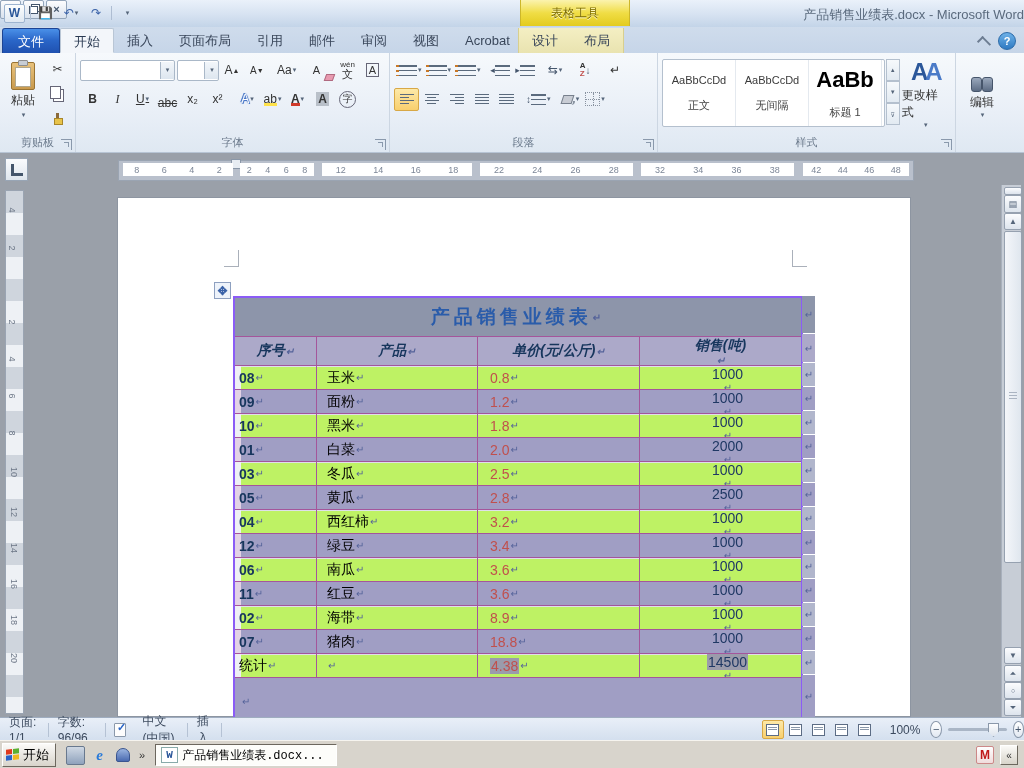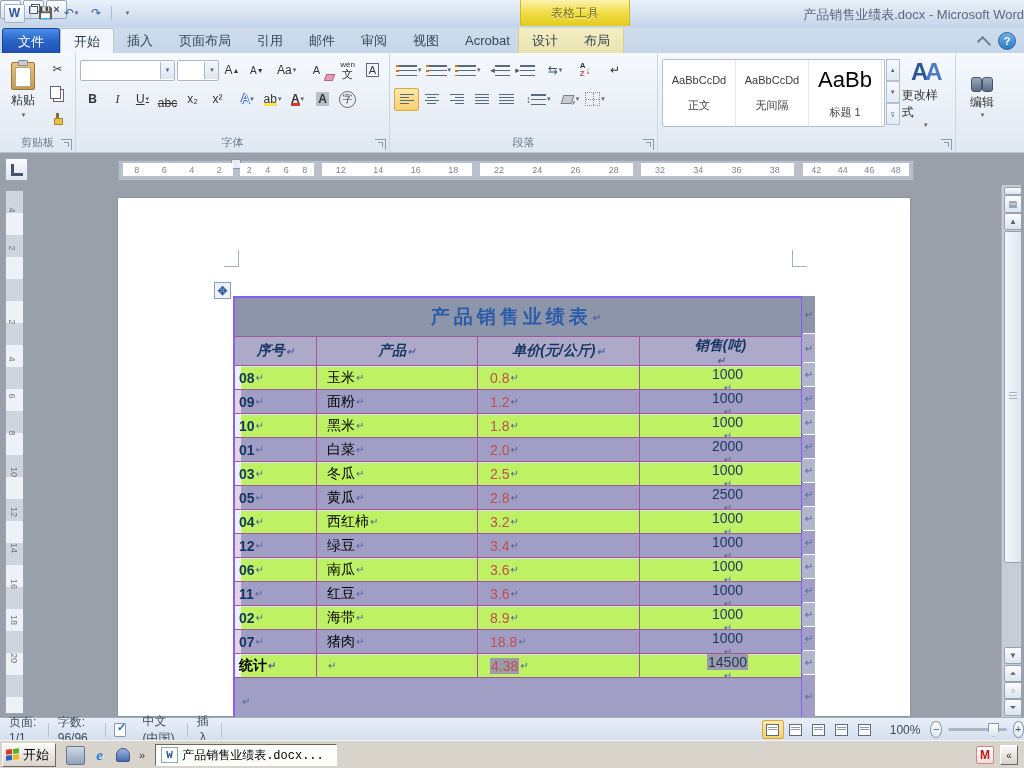--- a/index.html
+++ b/index.html
@@ -114,21 +114,21 @@
   .bucket::after{content:"";position:absolute;right:0;bottom:0;width:4px;height:4px;border-right:2px solid #8892a0;border-radius:0 0 4px 0;}
   .gridic{width:13px;height:12px;border:1px dotted #8892a0;position:relative;}
   .gridic::before{content:"";position:absolute;left:50%;top:0;bottom:0;border-left:1px dotted #8892a0;}
   .gridic::after{content:"";position:absolute;top:50%;left:0;right:0;border-top:1px dotted #8892a0;}
 
   
   #grp-styles{width:298px;}
   #style-gallery{display:flex;width:224px;height:66px;background:#fff;border:1px solid #b4c0ce;border-radius:2px;margin-top:2px;}
   .style-item{width:72px;display:flex;flex-direction:column;align-items:center;justify-content:center;gap:12px;border-right:1px solid #e4e9ef;}
   .style-prev{font-size:11px;color:#3a3a3a;}
-  .style-prev.big{font-size:22px;font-weight:normal;color:#000;}
+  .style-prev.big{font-size:22px;font-weight:bold;color:#000;}
   .style-name{font-size:11px;color:#444;}
   #style-scroll{display:flex;flex-direction:column;width:14px;margin-left:1px;height:66px;margin-top:2px;}
   #style-scroll div{flex:1;border:1px solid #b4c0ce;background:linear-gradient(#f6f9fc,#e2eaf2);
      font-size:6px;color:#55657a;display:flex;align-items:center;justify-content:center;}
   #change-styles{width:52px;height:78px;display:flex;flex-direction:column;align-items:center;justify-content:flex-start;padding-top:2px;box-sizing:border-box;}
   .AAic{font-size:24px;font-weight:bold;color:#2b579a;line-height:1;letter-spacing:-3px;}
   .AAic span:last-child{color:#4a7ac8;}
   #change-styles .lbl,#editing-btn .lbl{font-size:12px;color:#333;margin-top:3px;}
 
   
@@ -175,21 +175,21 @@
   #t-title{height:38px;background:#8d95aa;justify-content:center;align-items:center;display:flex;
      color:#2a5caa;font-weight:bold;font-size:19px;letter-spacing:4px;border-bottom:1px solid #a4569b;}
   #t-head{height:29px;background:#aca9c9;}
   #t-head .tcell{justify-content:center;color:#17365d;font-weight:bold;font-style:italic;padding:0;}
   .drow{height:24px;}
   .num{color:#17365d;font-weight:bold;}
   .price{color:#c0504d;}
   .qty{color:#1f3864;}
   .pil{color:#55639a;font-size:10px;margin-left:1px;}
   .fieldshade{background:#9b9bab;padding:0 1px;}
-  #t-stats .c0{font-weight:bold;color:#000;}
+  #t-stats .c0{font-weight:normal;color:#000;}
   #t-summary{height:44px;background:#a09ec4;display:block;padding:4px 0 0 6px;box-sizing:border-box;font-size:14px;color:#111;border-bottom:1px solid #a4569b;}
   #t-summary .l2{margin-top:10px;}
   #markers{left:684px;top:98px;width:13px;}
   .mrow{display:flex;align-items:center;justify-content:center;margin-bottom:1px;box-sizing:border-box;}
 
   
   #vscroll{left:1001px;top:185px;width:20px;height:532px;background:#c7cdd6;border-left:1px solid #a8b0bc;box-sizing:border-box;}
   .scbtn{position:absolute;left:2px;width:16px;background:linear-gradient(#fbfcfe,#dde4ed);border:1px solid #96a1b0;border-radius:2px;
      display:flex;align-items:center;justify-content:center;font-size:8px;color:#55657a;}
   #sc-thumb{position:absolute;left:2px;top:46px;width:16px;height:330px;background:linear-gradient(90deg,#f4f6fa,#dfe6ee);
@@ -508,20 +508,21 @@
         <div>▲</div>
         <div>▼</div>
         <div>⊽</div>
       </div>
       <div class="sbtn" id="change-styles">
         <span class="AAic"><span>A</span><span>A</span></span>
         <span class="lbl">更改样式</span>
         <span class="drop">▾</span>
       </div>
     </div>
+    <div class="glabel">样式</div>
     <div class="launcher"></div>
   </div>
 
   <div class="rgroup" id="grp-editing">
     <div class="sbtn" id="editing-btn">
       <span class="binoc"></span>
       <span class="lbl">编辑</span>
       <span class="drop">▾</span>
     </div>
   </div>

